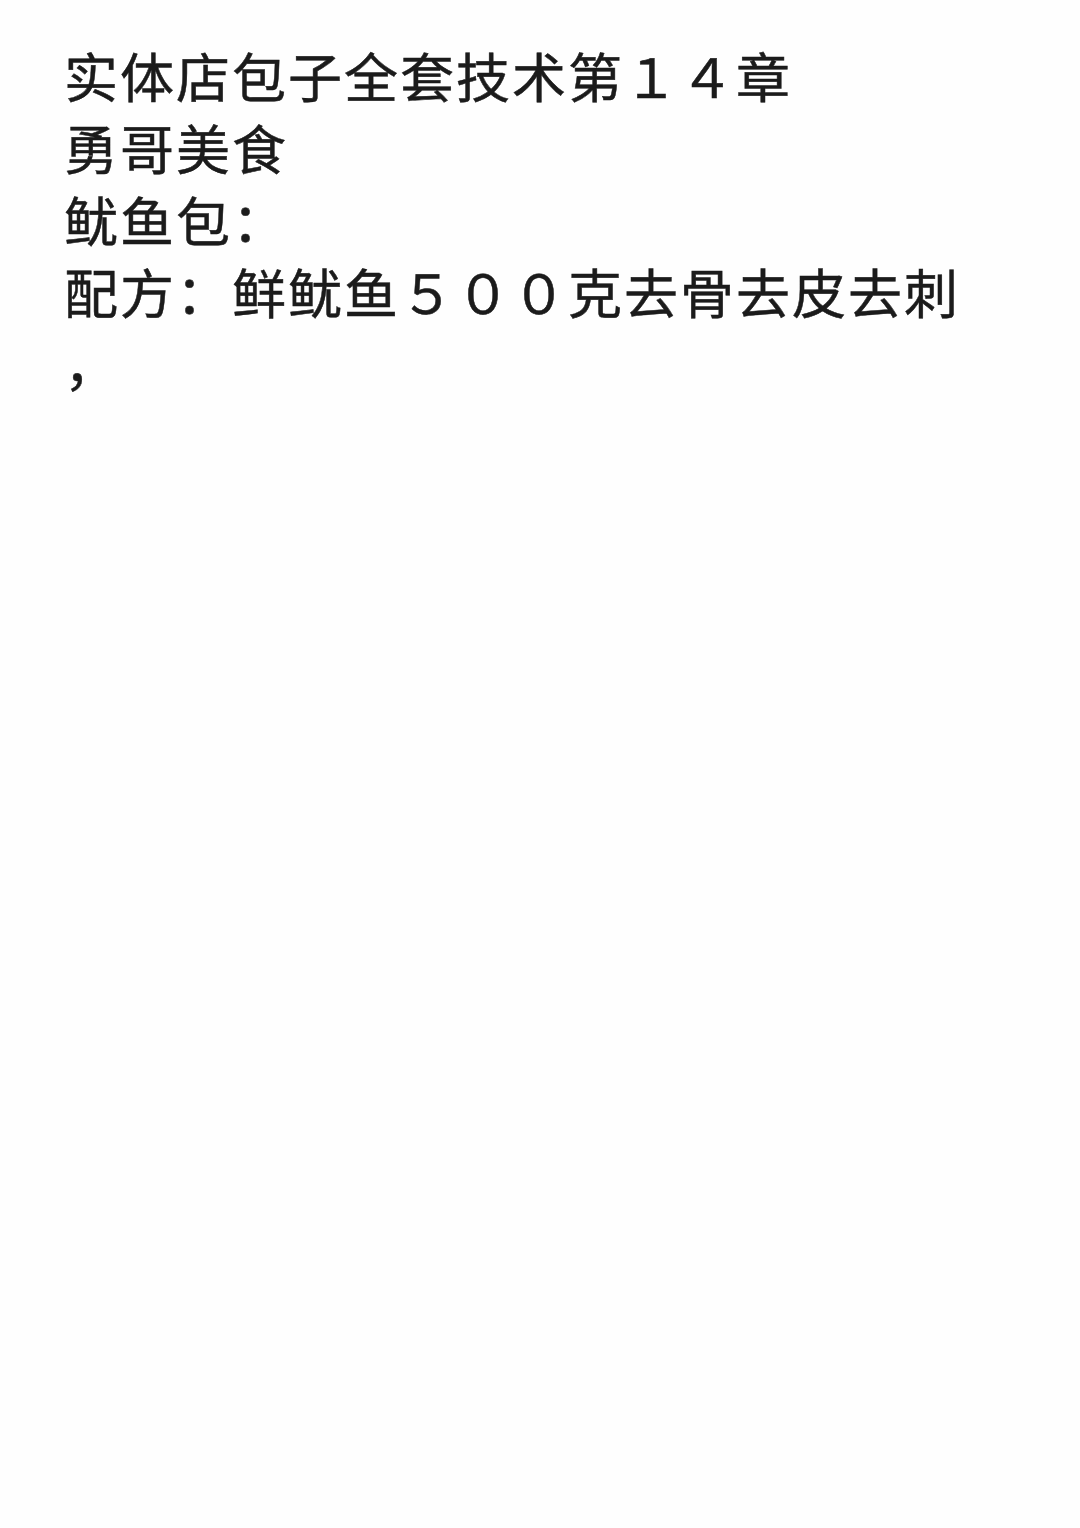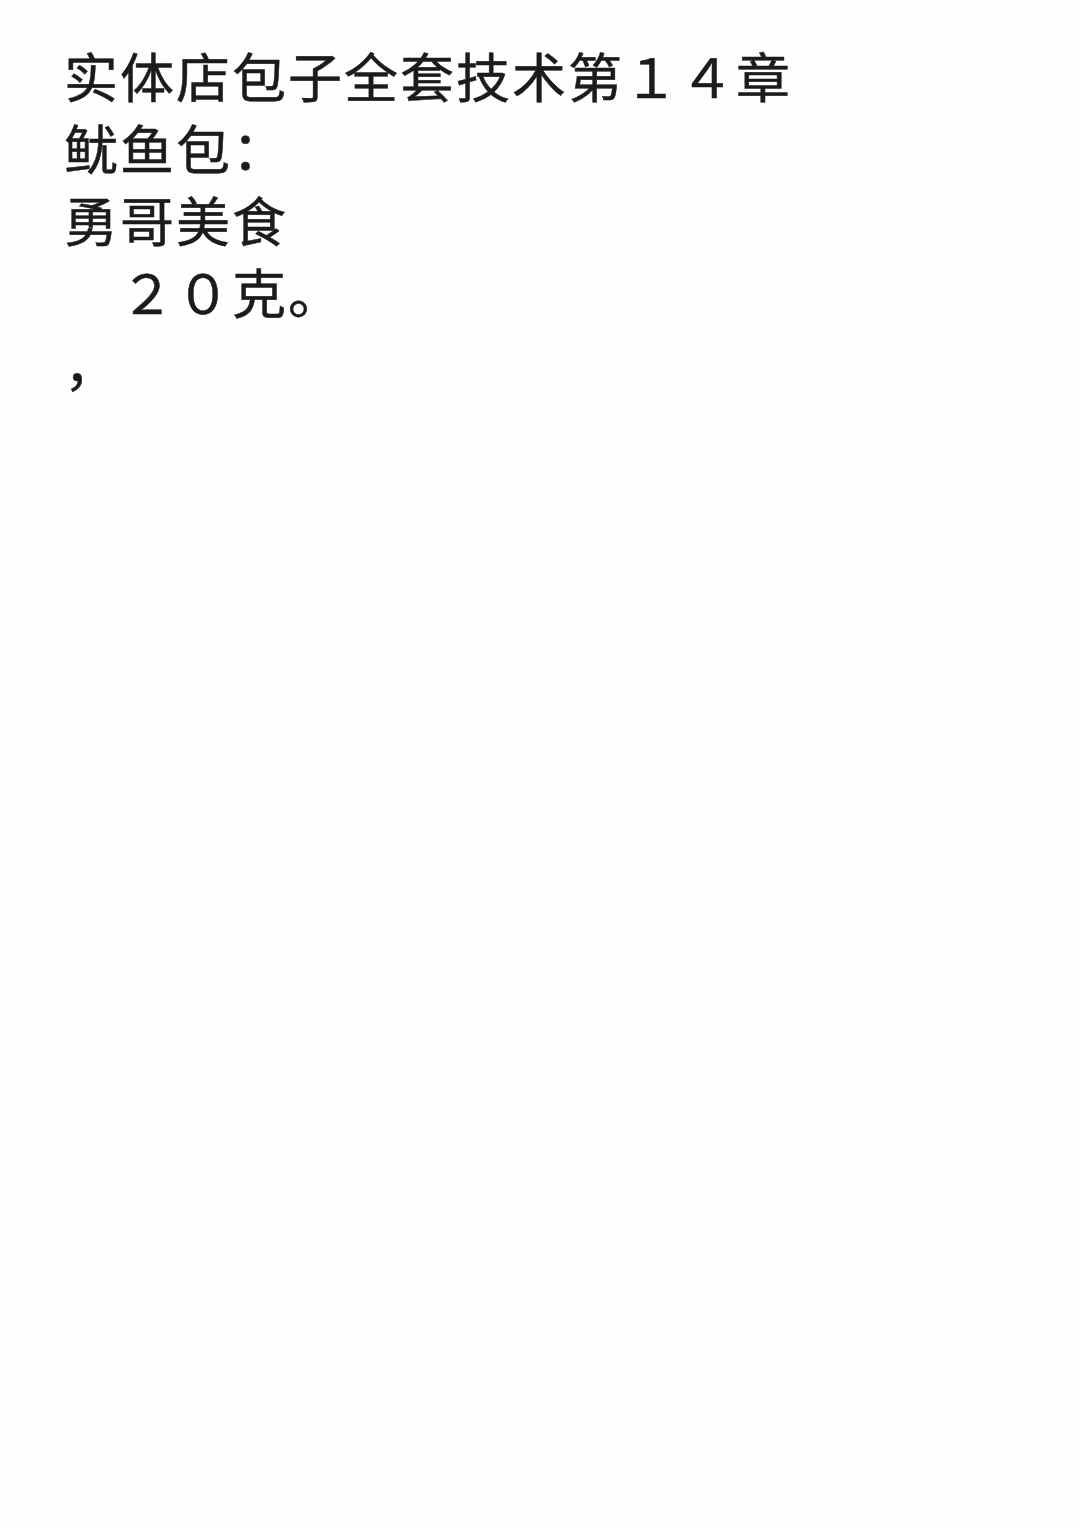--- a/index.html
+++ b/index.html
@@ -30,18 +30,18 @@
     white-space: pre;
     -webkit-text-stroke: 0.5px #1b1b1b;
   }
 </style>
 </head>
 <body>
 
 <div class="page">
   <div class="text-block">
     <div class="text-line">实体店包子全套技术第１４章</div>
+    <div class="text-line">勇哥美食</div>
     <div class="text-line">鱿鱼包：</div>
-    <div class="text-line">勇哥美食</div>
-    <div class="text-line">　２０克。</div>
+    <div class="text-line">配方：鲜鱿鱼５００克去骨去皮去刺</div>
     <div class="text-line">，</div>
   </div>
 </div>
 
 </body></html>

